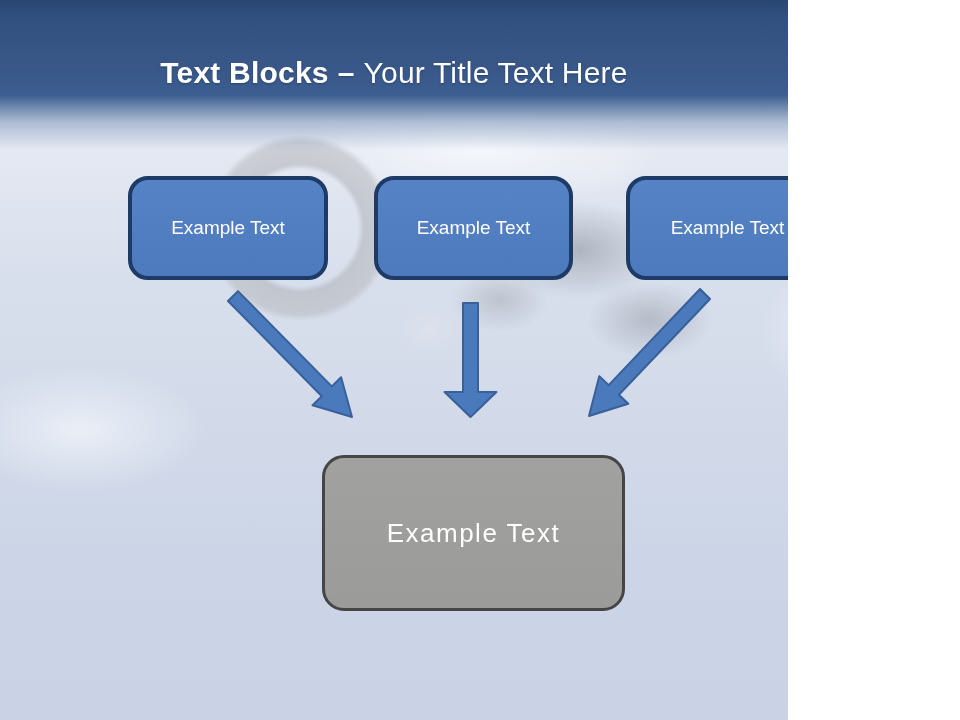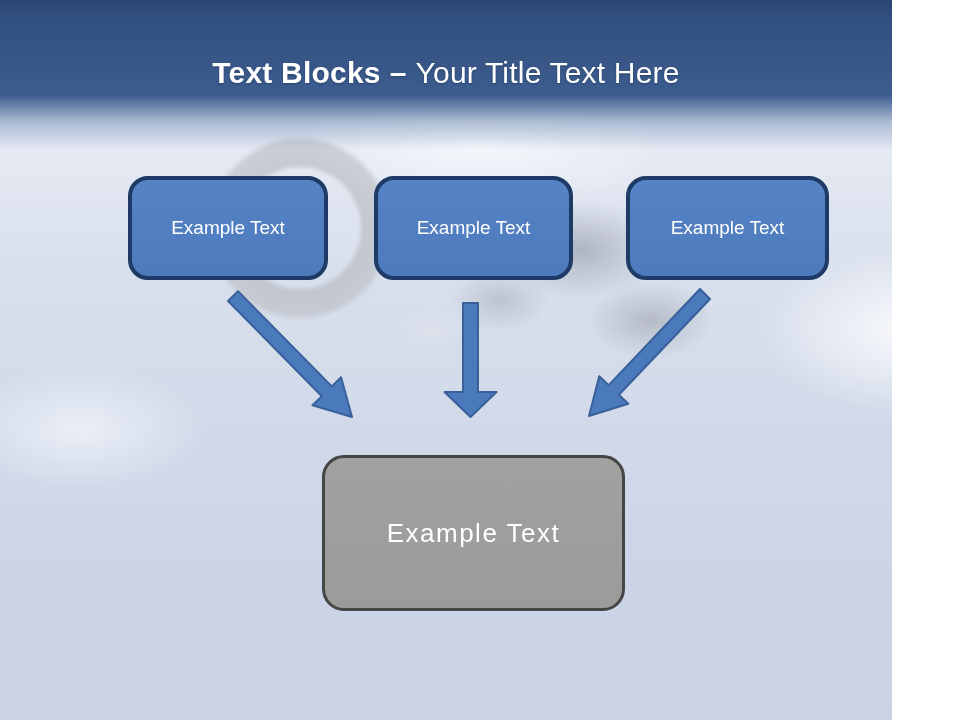--- a/index.html
+++ b/index.html
@@ -13,21 +13,21 @@
     --arrow_fill: #4a79bc;
     --arrow_border: #38609a;
     --summary_fill: #9b9b99;
     --summary_border: #454545;
     --text_light: #ffffff;
   }
   * { margin: 0; padding: 0; box-sizing: border-box; }
   html, body { background: #ffffff; }
   .slide {
     position: relative;
-    width: 892px;
+    width: 788px;
     height: 720px;
     overflow: hidden;
     font-family: "Liberation Sans", sans-serif;
   }
   
   .bg {
     position: absolute;
     inset: 0;
     background: linear-gradient(180deg,
       var(--body_top) 120px,

